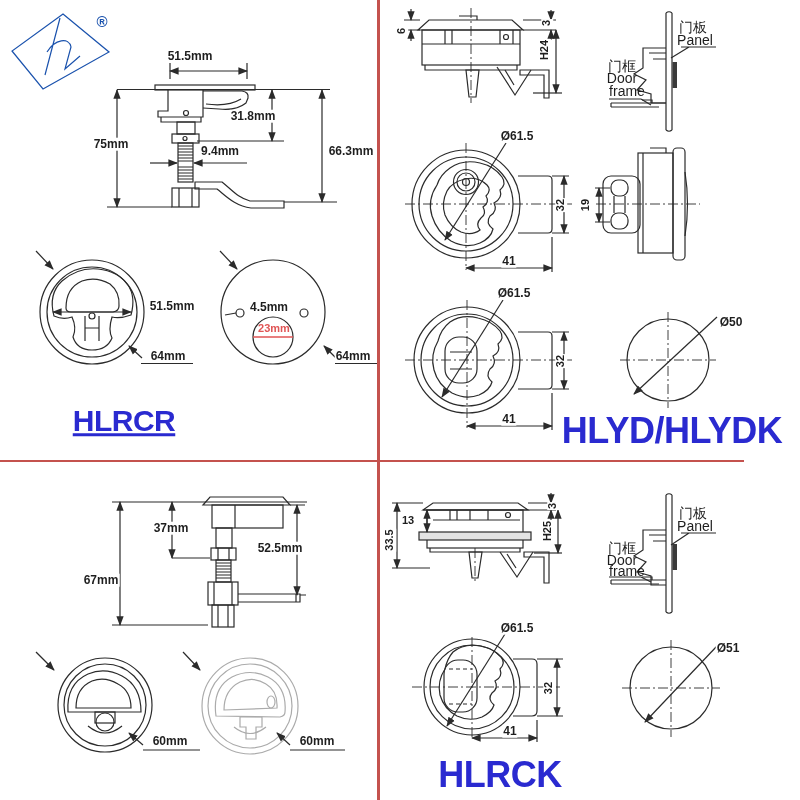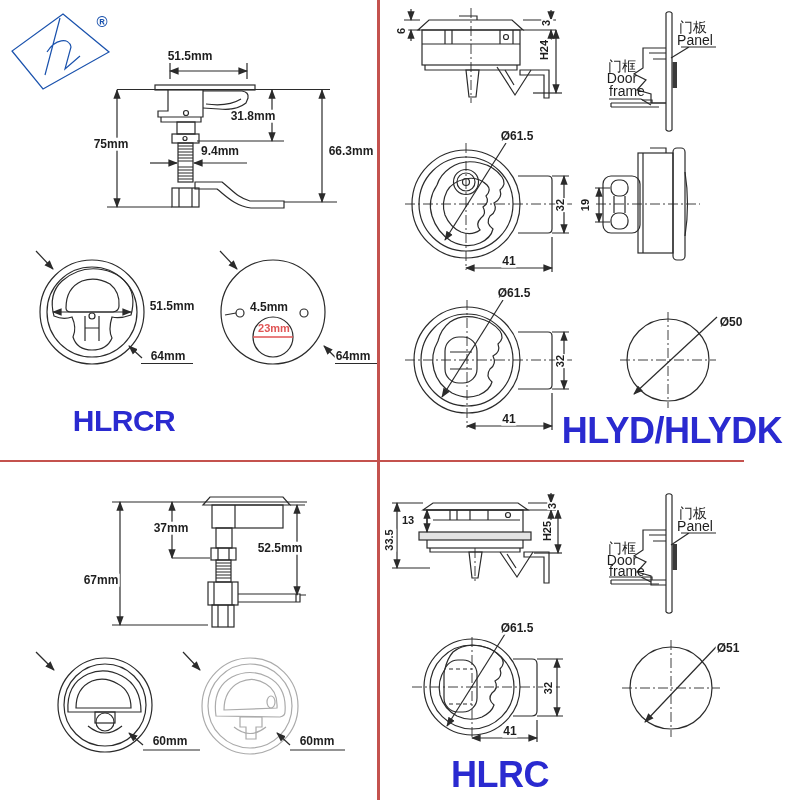--- a/index.html
+++ b/index.html
@@ -18,21 +18,21 @@
   .fill-dark { fill:#3a3a3a; stroke:none; }
   .fill-gray { fill:#e3e3e3; }
   .lbl { position:absolute; transform:translate(-50%,-50%); font-size:12px; font-weight:600;
          color:#1e1e1e; white-space:nowrap; z-index:5; background:#fff; padding:0 1px; line-height:1.05; }
   .rot { transform:translate(-50%,-50%) rotate(-90deg); }
   .sm  { font-size:11px; }
   .md  { font-size:12px; }
   .cn  { font-weight:400; font-size:14px; background:none; }
   .redtxt { color:#e05555; font-size:11px; background:none; }
   .prod { font-size:36px; font-weight:700; color:#2a2ad0; background:none; letter-spacing:-0.5px; }
-  .prod-lg { font-size:30px; }
+  .prod-lg { font-size:30px;text-decoration:underline; }
   .reg { color:#1a52ad; font-size:15px; font-weight:700; background:none; }
   .vline { position:absolute; left:377px; top:0; width:2.5px; height:800px; background:#c4524e; z-index:4; }
   .hline { position:absolute; left:0; top:460px; width:744px; height:2px; background:#c4524e; z-index:4; }
 </style>
 </head>
 <body>
 
 <div id="sheet">
 
   <div class="vline"></div>
@@ -340,15 +340,15 @@
   <span class="lbl rot sm" style="left:548px;top:531px">H25</span>
   <span class="lbl cn" style="left:693px;top:513px">门板</span>
   <span class="lbl cn" style="left:695px;top:526px">Panel</span>
   <span class="lbl cn" style="left:622px;top:548px">门框</span>
   <span class="lbl cn" style="left:622px;top:560px">Door</span>
   <span class="lbl cn" style="left:627px;top:571px">frame</span>
   <span class="lbl md" style="left:517px;top:628px">Ø61.5</span>
   <span class="lbl rot sm" style="left:549px;top:688px">32</span>
   <span class="lbl md" style="left:510px;top:731px">41</span>
   <span class="lbl md" style="left:728px;top:648px">Ø51</span>
-  <span class="lbl prod" style="left:500px;top:775px">HLRC</span>
+  <span class="lbl prod" style="left:500px;top:775px">HLRCK</span>
 
 </div>
 
 </body></html>

